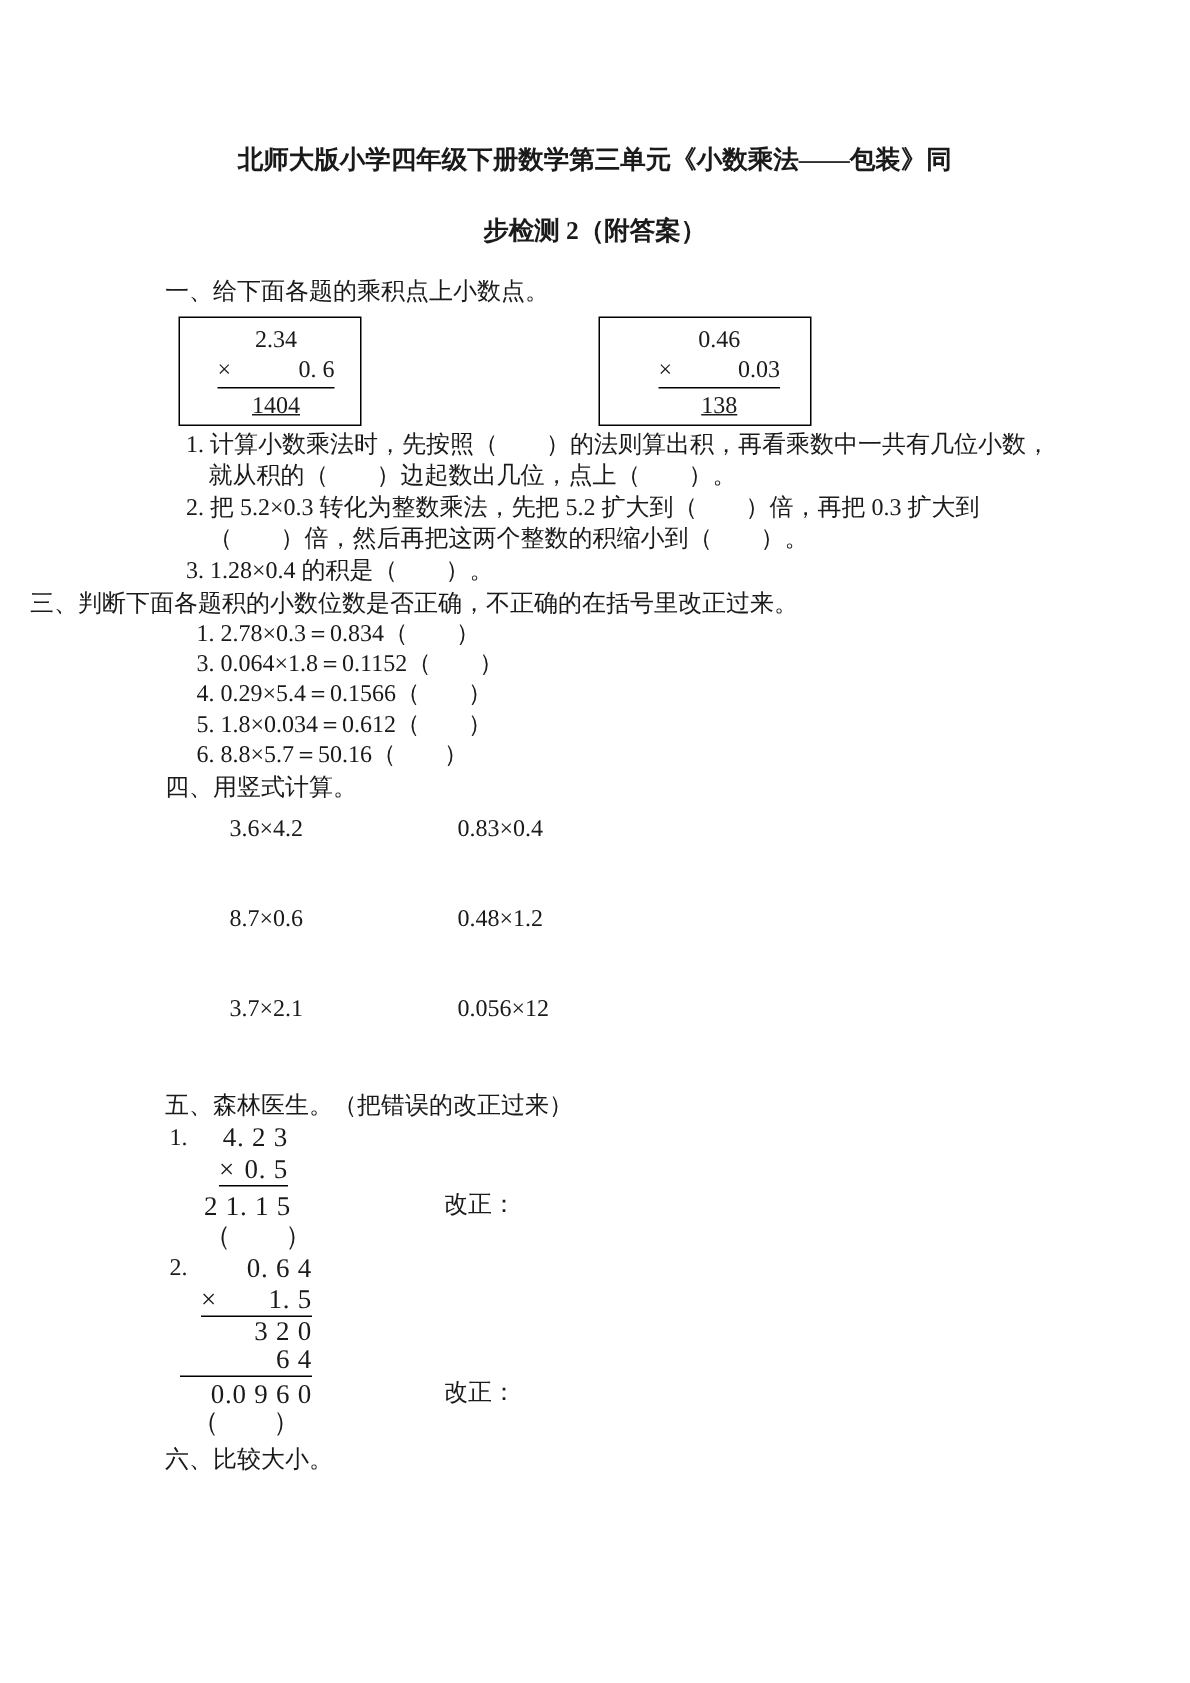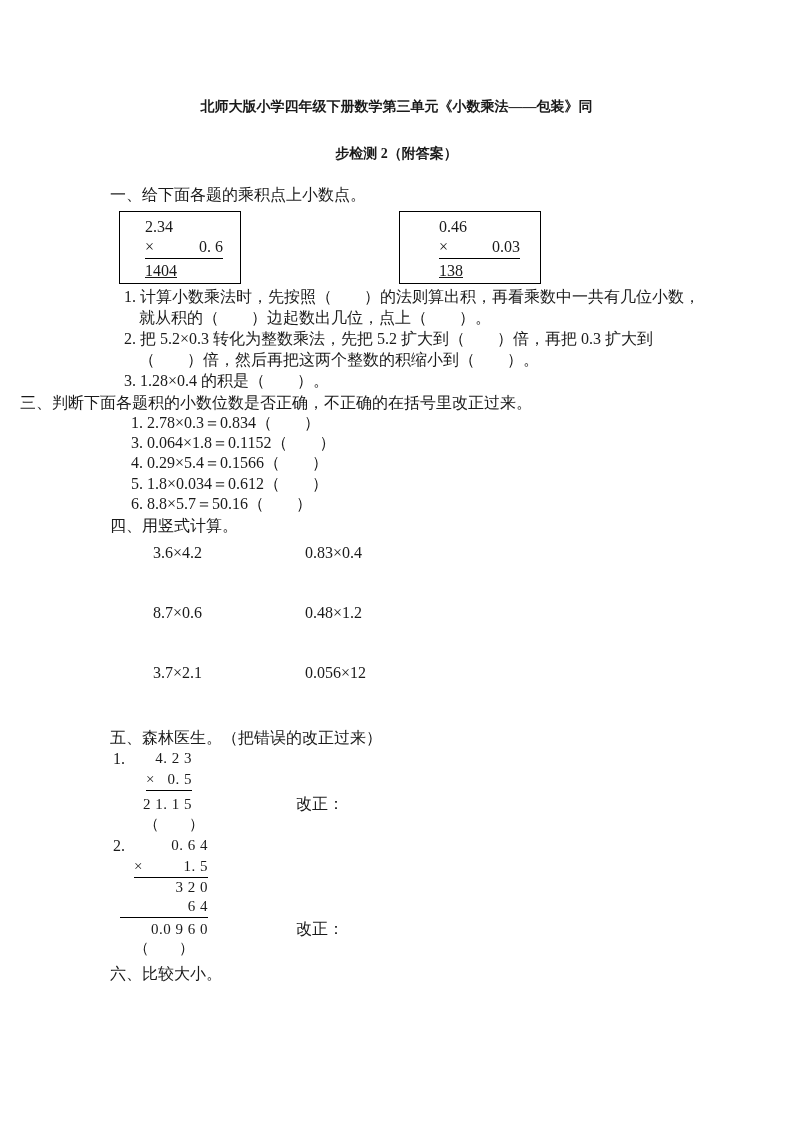--- a/index.html
+++ b/index.html
@@ -7,36 +7,36 @@
     position: relative;
     width: 793px;
     height: 1122px;
     background: #ffffff;
     color: #1a1a1a;
     font-family: "Liberation Serif", "DejaVu Serif", serif;
     font-size: 16px;
     overflow: hidden;
   }
   
-  .title { padding-top: 83px; text-align: center; font-weight: bold; font-size: 14px; }
+  .title { padding-top: 83px; text-align: center; font-weight: bold; font-size: 17px; }
   .title div { line-height: 47px; }
 
   
   .h { margin-left: 110px; line-height: 20px; }
   #h1 { margin-top: 8px; }
   .boxrow { margin-top: 6px; margin-left: 119px; height: 75px; }
   .mbox {
     display: inline-block; vertical-align: top;
     border: 1px solid #000; height: 71px;
   }
   .mbox1 { width: 120px; }
   .mbox2 { width: 123px; margin-left: 154px; padding-left: 17px; }
   .binner1 { margin: 4px 17px 0 25px; }
   .binner2 { margin: 4px 20px 0 22px; }
-  .mr { text-align: left; line-height: 21px; white-space: nowrap; }
+  .mr { text-align: center; line-height: 21px; white-space: nowrap; }
   .mm {
     display: flex; justify-content: space-between;
     border-bottom: 1px solid #000; line-height: 20px; padding-bottom: 1px;
   }
   .mp { padding-top: 1px; text-decoration: underline; }
 
   #h2 { margin-top: 2px; }
   .s2 .li { margin-left: 124px; line-height: 21px; white-space: nowrap; }
   .s2 .lc { margin-left: 139px; line-height: 21px; white-space: nowrap; }
 
@@ -45,21 +45,21 @@
 
   #h4 { margin-top: 2px; }
   .s4 { margin-top: 8px; }
   .s4row { margin-left: 153px; height: 60px; line-height: 18px; }
   .exL { display: inline-block; width: 152px; }
 
   #h5 { margin-top: 4px; }
 
   .prob { position: relative; }
   .pnum { position: absolute; left: 113px; top: 1px; line-height: 20px; }
-  .work { font-size: 15px; letter-spacing: 0.5px; }
+  .work { font-size: 18px; letter-spacing: 0.5px; }
   .p1w { margin-left: 136px; width: 56px; }
   .p2w { margin-left: 120px; width: 88px; }
   .wr { text-align: right; line-height: 21px; white-space: nowrap; }
   .wm {
     display: flex; justify-content: space-between;
     border-bottom: 1px solid #000; line-height: 16px; padding-bottom: 3px; padding-top: 2px;
   }
   .p1w .wm { margin-left: 10px; }
   .p2w .wm { margin-left: 14px; }
   .wp { margin-top: 5px; line-height: 17px; font-family: Liberation Serif, serif; }

